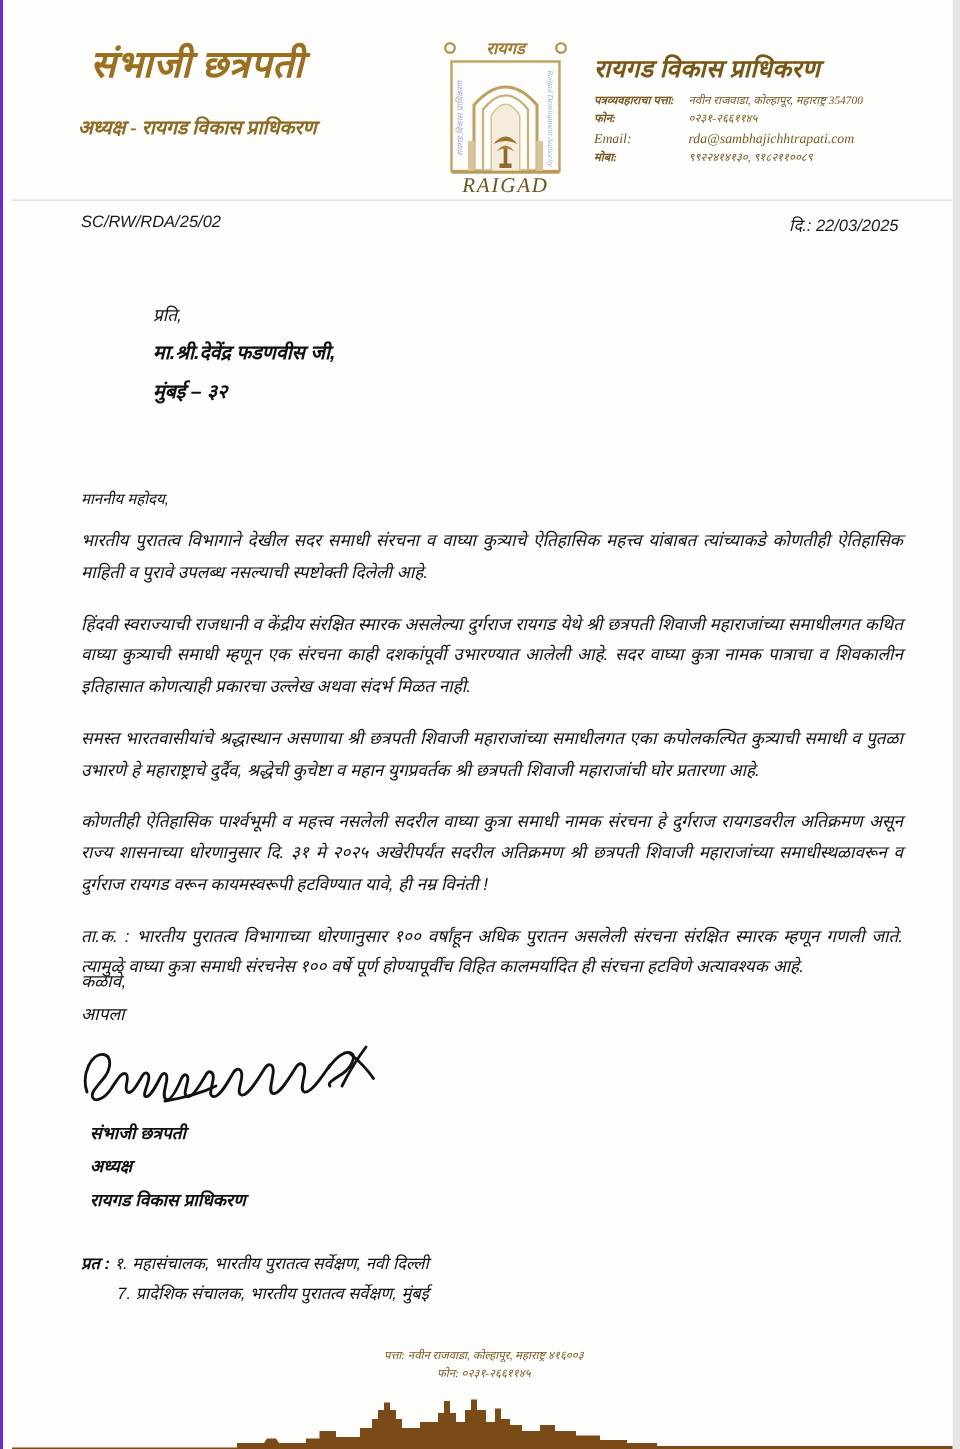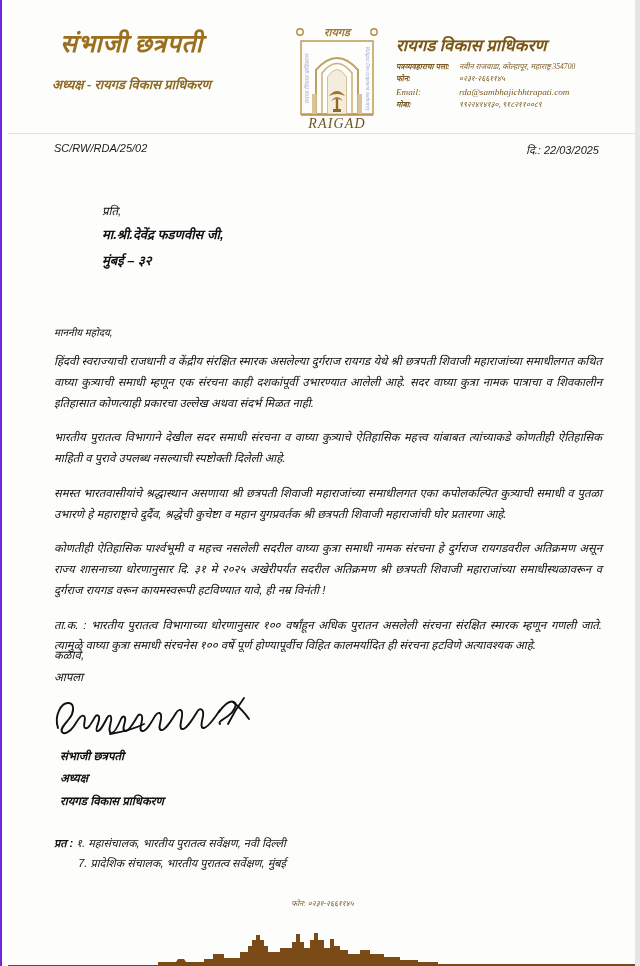--- a/index.html
+++ b/index.html
@@ -302,22 +302,22 @@
     </div>
 
     <div class="addr">
       <div class="l1">प्रति,</div>
       <div class="l2">मा.श्री.देवेंद्र फडणवीस जी,</div>
       <div class="l4">मुंबई – ३२</div>
     </div>
 
     <div class="body-text">
       <div class="salut">माननीय महोदय,</div>
+      <div class="para">भारतीय पुरातत्व विभागाने देखील सदर समाधी संरचना व वाघ्या कुत्र्याचे ऐतिहासिक महत्त्व यांबाबत त्यांच्याकडे कोणतीही ऐतिहासिक माहिती व पुरावे उपलब्ध नसल्याची स्पष्टोक्ती दिलेली आहे.</div>
       <div class="para">हिंदवी स्वराज्याची राजधानी व केंद्रीय संरक्षित स्मारक असलेल्या दुर्गराज रायगड येथे श्री छत्रपती शिवाजी महाराजांच्या समाधीलगत कथित वाघ्या कुत्र्याची समाधी म्हणून एक संरचना काही दशकांपूर्वी उभारण्यात आलेली आहे. सदर वाघ्या कुत्रा नामक पात्राचा व शिवकालीन इतिहासात कोणत्याही प्रकारचा उल्लेख अथवा संदर्भ मिळत नाही.</div>
-      <div class="para">भारतीय पुरातत्व विभागाने देखील सदर समाधी संरचना व वाघ्या कुत्र्याचे ऐतिहासिक महत्त्व यांबाबत त्यांच्याकडे कोणतीही ऐतिहासिक माहिती व पुरावे उपलब्ध नसल्याची स्पष्टोक्ती दिलेली आहे.</div>
       <div class="para">समस्त भारतवासीयांचे श्रद्धास्थान असणाया श्री छत्रपती शिवाजी महाराजांच्या समाधीलगत एका कपोलकल्पित कुत्र्याची समाधी व पुतळा उभारणे हे महाराष्ट्राचे दुर्दैव, श्रद्धेची कुचेष्टा व महान युगप्रवर्तक श्री छत्रपती शिवाजी महाराजांची घोर प्रतारणा आहे.</div>
       <div class="para">कोणतीही ऐतिहासिक पार्श्वभूमी व महत्त्व नसलेली सदरील वाघ्या कुत्रा समाधी नामक संरचना हे दुर्गराज रायगडवरील अतिक्रमण असून राज्य शासनाच्या धोरणानुसार दि. ३१ मे २०२५ अखेरीपर्यंत सदरील अतिक्रमण श्री छत्रपती शिवाजी महाराजांच्या समाधीस्थळावरून व दुर्गराज रायगड वरून कायमस्वरूपी हटविण्यात यावे, ही नम्र विनंती !</div>
       <div class="para note">ता.क. : भारतीय पुरातत्व विभागाच्या धोरणानुसार १०० वर्षांहून अधिक पुरातन असलेली संरचना संरक्षित स्मारक म्हणून गणली जाते. त्यामुळे वाघ्या कुत्रा समाधी संरचनेस १०० वर्षे पूर्ण होण्यापूर्वीच विहित कालमर्यादित ही संरचना हटविणे अत्यावश्यक आहे.</div>
     </div>
 
     <div class="closing">
       <div>कळावे,</div>
       <div>आपला</div>
     </div>
 
@@ -351,20 +351,21 @@
       <div class="cc-line">
         <b>प्रत :</b>
         <span>१. महासंचालक, भारतीय पुरातत्व सर्वेक्षण, नवी दिल्ली</span>
       </div>
       <div class="cc-line second">
         <span>7. प्रादेशिक संचालक, भारतीय पुरातत्व सर्वेक्षण, मुंबई</span>
       </div>
     </div>
 
     <div class="footer">
+      <div class="f-line">पत्ता: नवीन राजवाडा, कोल्हापूर, महाराष्ट्र ४१६००३</div>
       <div class="f-line">फोन: ०२३१-२६६११४५</div>
     </div>
 
     <div class="fort">
       <svg viewBox="0 0 629 40" width="629" height="40" preserveAspectRatio="none">
         <path fill="#7a4a17" d="M150 40
           L150 36 L168 36 L170 33 L176 33 L178 36 L196 36 L196 33
           L205 33 L205 28 L216 28 L216 32 L232 32 L232 26 L240 26
           L240 20 L244 20 L244 14 L248 14 L248 9 L252 9 L252 14 L256 14
           L256 20 L260 20 L260 26 L272 26 L272 22 L284 22 L284 16 L288 16

